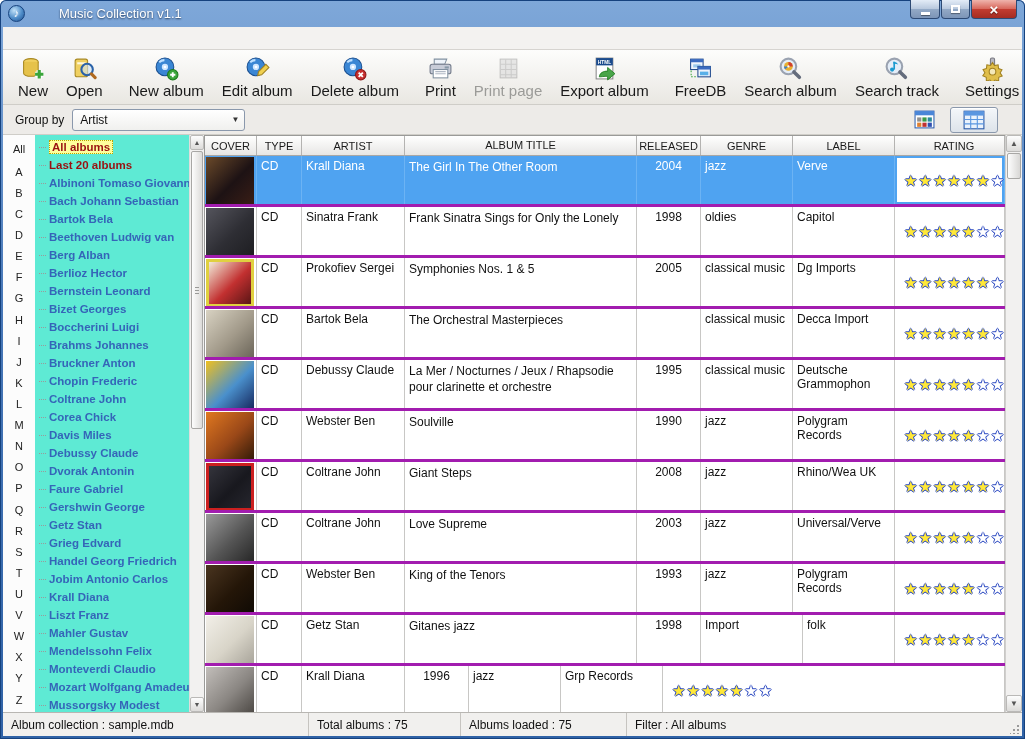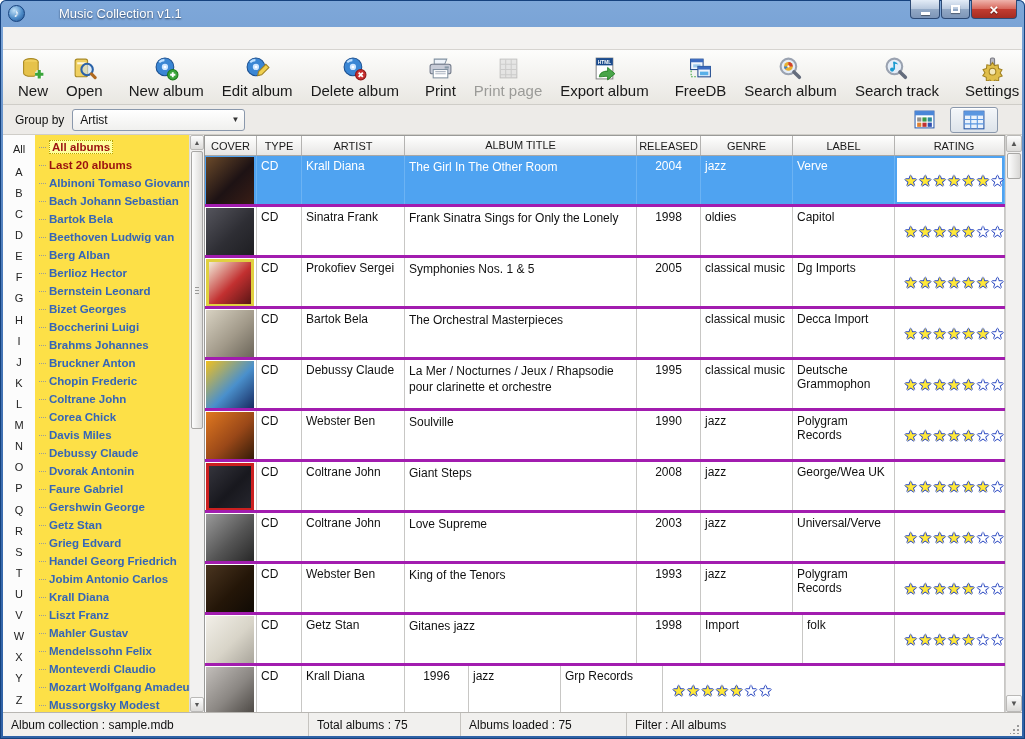--- a/index.html
+++ b/index.html
@@ -56,21 +56,21 @@
   .view-btn { width:36px; height:26px; display:flex; align-items:center; justify-content:center; border:1px solid transparent; border-radius:3px; cursor:default; }
   .view-btn.active { width:48px; border:1px solid #8a98ac; background:linear-gradient(#f4f7fa,#dde3ea); box-shadow:inset 0 1px 0 #fff; margin-left:8px; }
 
   
   .content { flex:1; display:flex; overflow:hidden; background:#fff; }
 
   
   .letterstrip { width:24px; background:#fcfcfc; display:flex; flex-direction:column; align-items:flex-start; padding:2px 16px; }
   .letter { flex:1; font-size:11px; color:#222; display:flex; align-items:center; justify-content:center; width:100%; cursor:default; }
   .letter.all { border-bottom:1px solid #888; flex:1.1; }
-  .tree { width:154px; background:#fde047; padding:3px 0 0 4px; overflow:hidden; position:relative; }
+  .tree { width:154px; background:#5eead4; padding:3px 0 0 4px; overflow:hidden; position:relative; }
   .tree-item { height:18px; display:flex; align-items:center; font-size:11.5px; font-weight:bold; white-space:nowrap; cursor:default; }
   .tree-item::before { content:""; width:7px; border-top:1px dotted #9a9a9a; margin-right:3px; flex:none; }
   .tree-item .lbl { overflow:hidden; }
   .tree-item.artist .lbl { color:#3565b8; }
   .tree-item.recent .lbl { color:#9a1010; }
   .tree-item.all-sel .lbl { color:#9a1010; background:#ffff9c; border:1px dotted #b8a400; padding:0 2px; }
 
   .side-scroll { width:15px; background:#f2f1f0; border-left:1px solid #dedddc; position:relative; }
   .scroll-arrow { height:15px; display:flex; align-items:center; justify-content:center; font-size:7px; color:#555;
     background:linear-gradient(#fdfdfd,#dcdbd9); border:1px solid #bab9b7; border-radius:2px; }
@@ -618,21 +618,21 @@
               </div>
               <div class="row">
                 <div class="cell col-cover">
                   <div class="cover-img" style="background: linear-gradient(135deg, rgb(52, 52, 60) 0%, rgb(24, 24, 30) 55%, rgb(38, 38, 46) 100%); border: 3px solid rgb(204, 32, 32);"></div>
                 </div>
                 <div class="cell col-type">CD</div>
                 <div class="cell col-artist">Coltrane John</div>
                 <div class="cell col-title">Giant Steps</div>
                 <div class="cell col-released">2008</div>
                 <div class="cell col-genre">jazz</div>
-                <div class="cell col-label">George/Wea UK</div>
+                <div class="cell col-label">Rhino/Wea UK</div>
                 <div class="cell col-rating">
                   <span class="star filled">★</span>
                   <span class="star filled">★</span>
                   <span class="star filled">★</span>
                   <span class="star filled">★</span>
                   <span class="star filled">★</span>
                   <span class="star filled">★</span>
                   <span class="star empty">★</span>
                 </div>
               </div>

